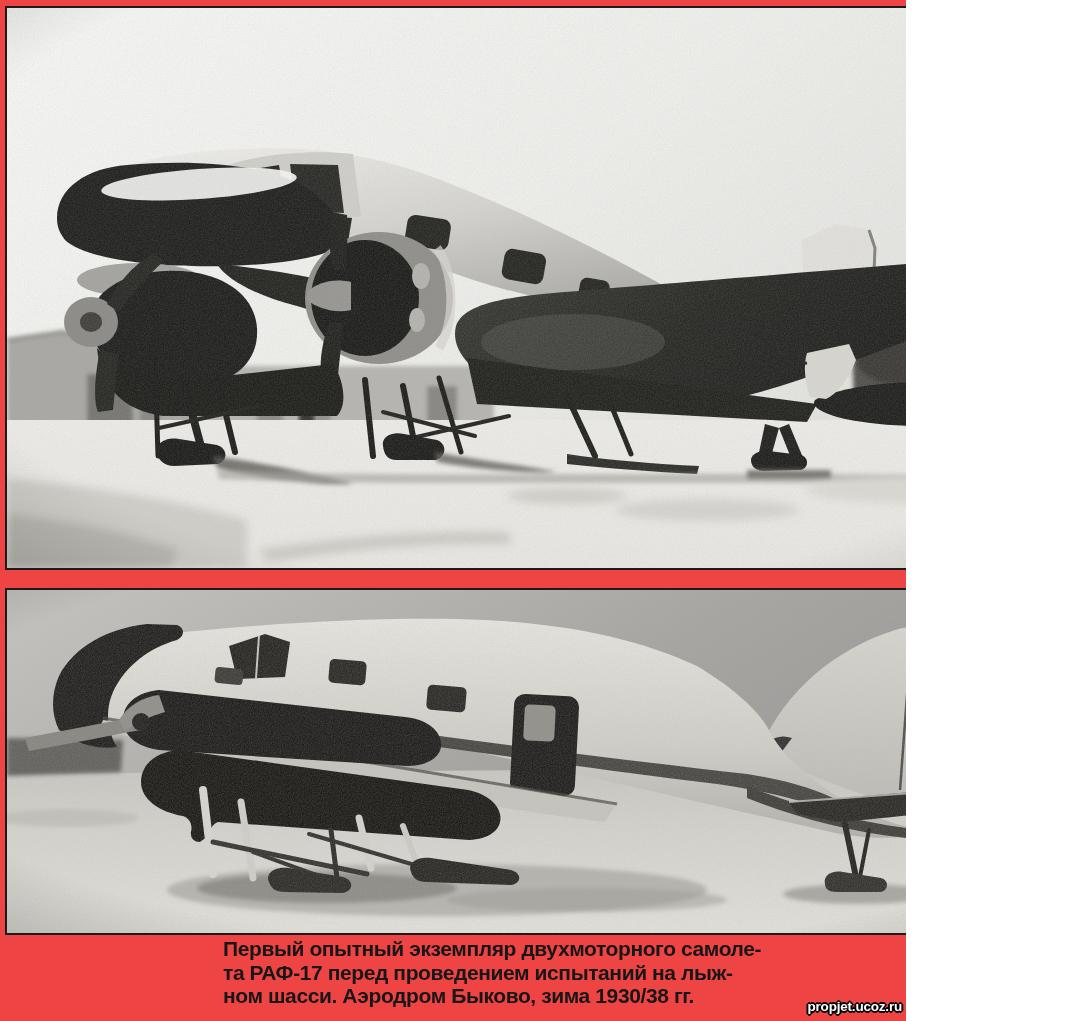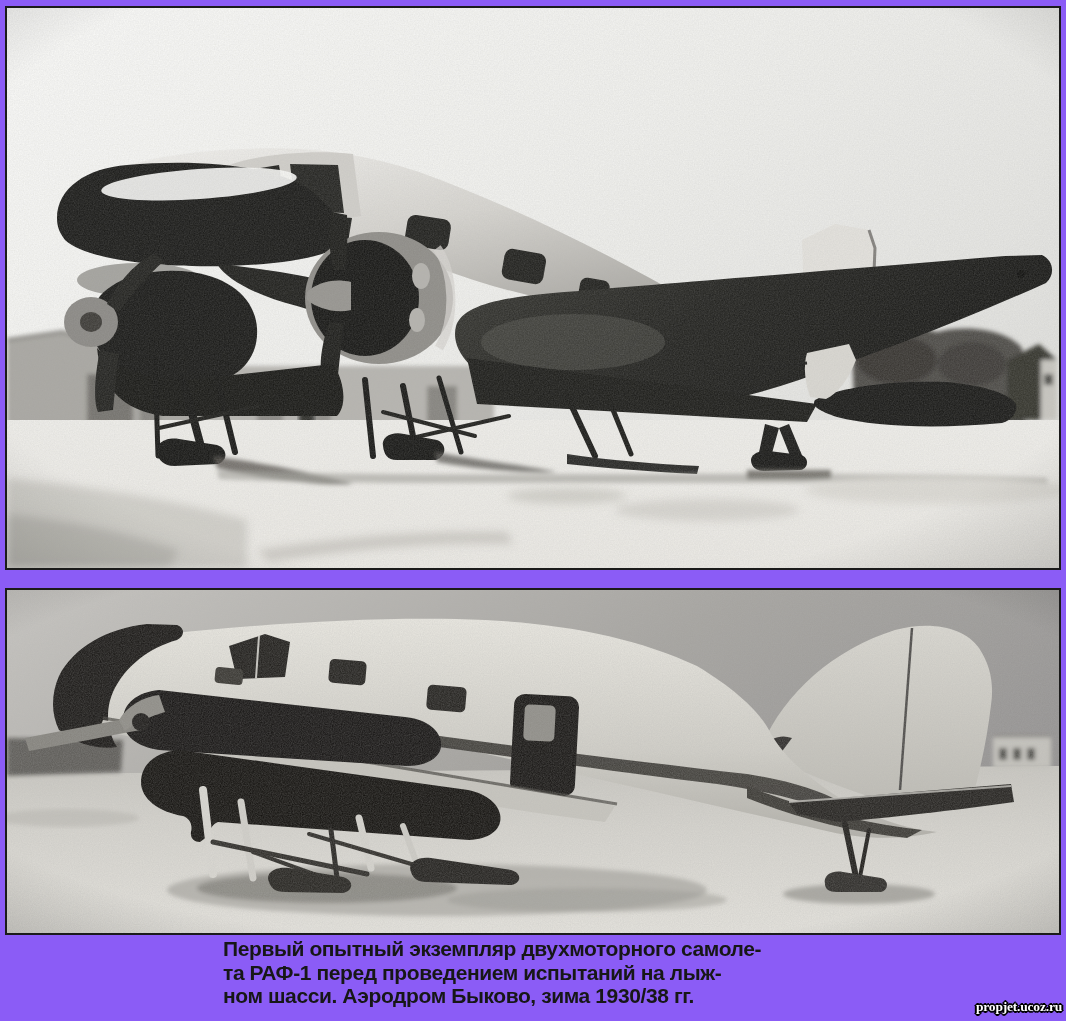--- a/index.html
+++ b/index.html
@@ -1,26 +1,26 @@
 <!DOCTYPE html>
 <html><head>
 <meta charset="utf-8">
 <style>
   html,body{margin:0;padding:0;background:#ffffff;}
-  .page{position:relative;width:1066px;height:1021px;background:#8b5cf6;overflow:hidden;
+  .page{position:relative;width:906px;height:1021px;background:#ef4444;overflow:hidden;
         font-family:"Liberation Sans",sans-serif;}
   .photo-frame{position:absolute;box-sizing:border-box;border:2px solid #1b1b1b;background:#f6f6f4;}
   #top-photo{left:5px;top:6px;width:1056px;height:564px;}
   #bottom-photo{left:5px;top:588px;width:1056px;height:347px;}
   .photo-frame svg{display:block;width:100%;height:100%;}
   .caption{position:absolute;left:223px;top:937px;width:550px;
            font-size:21px;font-weight:700;line-height:23.5px;letter-spacing:-0.4px;color:#171717;}
   .caption div{white-space:nowrap;}
   .watermark{position:absolute;right:4px;top:999px;
-             font-family:Liberation Serif, serif;font-weight:700;font-size:13.5px;letter-spacing:-0.2px;
+             font-family:Liberation Sans, sans-serif;font-weight:700;font-size:13.5px;letter-spacing:-0.2px;
              color:#ffffff;
              text-shadow:-1px -1px 0 #000,1px -1px 0 #000,-1px 1px 0 #000,1px 1px 0 #000,
                          -2px 0 0 #000,2px 0 0 #000,0 -2px 0 #000,0 2px 0 #000;}
 </style>
 </head>
 <body>
 
 <div class="page">
 
   <div class="photo-frame" id="top-photo" aria-label="Twin-engine RAF-11 aircraft on ski landing gear, front three-quarter view, winter airfield">
@@ -300,19 +300,19 @@
         <path d="M782 212 L1004 196" stroke="#c6c4be" stroke-width="2" opacity="0.8"></path>
       </g>
 
       <rect x="0" y="0" width="1052" height="343" filter="url(#b-grain)" opacity="0.6"></rect>
       <rect x="0" y="0" width="1052" height="343" fill="url(#b-vig)"></rect>
     </svg>
   </div>
 
   <div class="caption">
     <div>Первый опытный экземпляр двухмоторного самоле-</div>
-    <div>та РАФ-1 перед проведением испытаний на лыж-</div>
+    <div>та РАФ-17 перед проведением испытаний на лыж-</div>
     <div>ном шасси. Аэродром Быково, зима 1930/38 гг.</div>
   </div>
 
   <div class="watermark">propjet.ucoz.ru</div>
 
 </div>
 
 </body></html>

